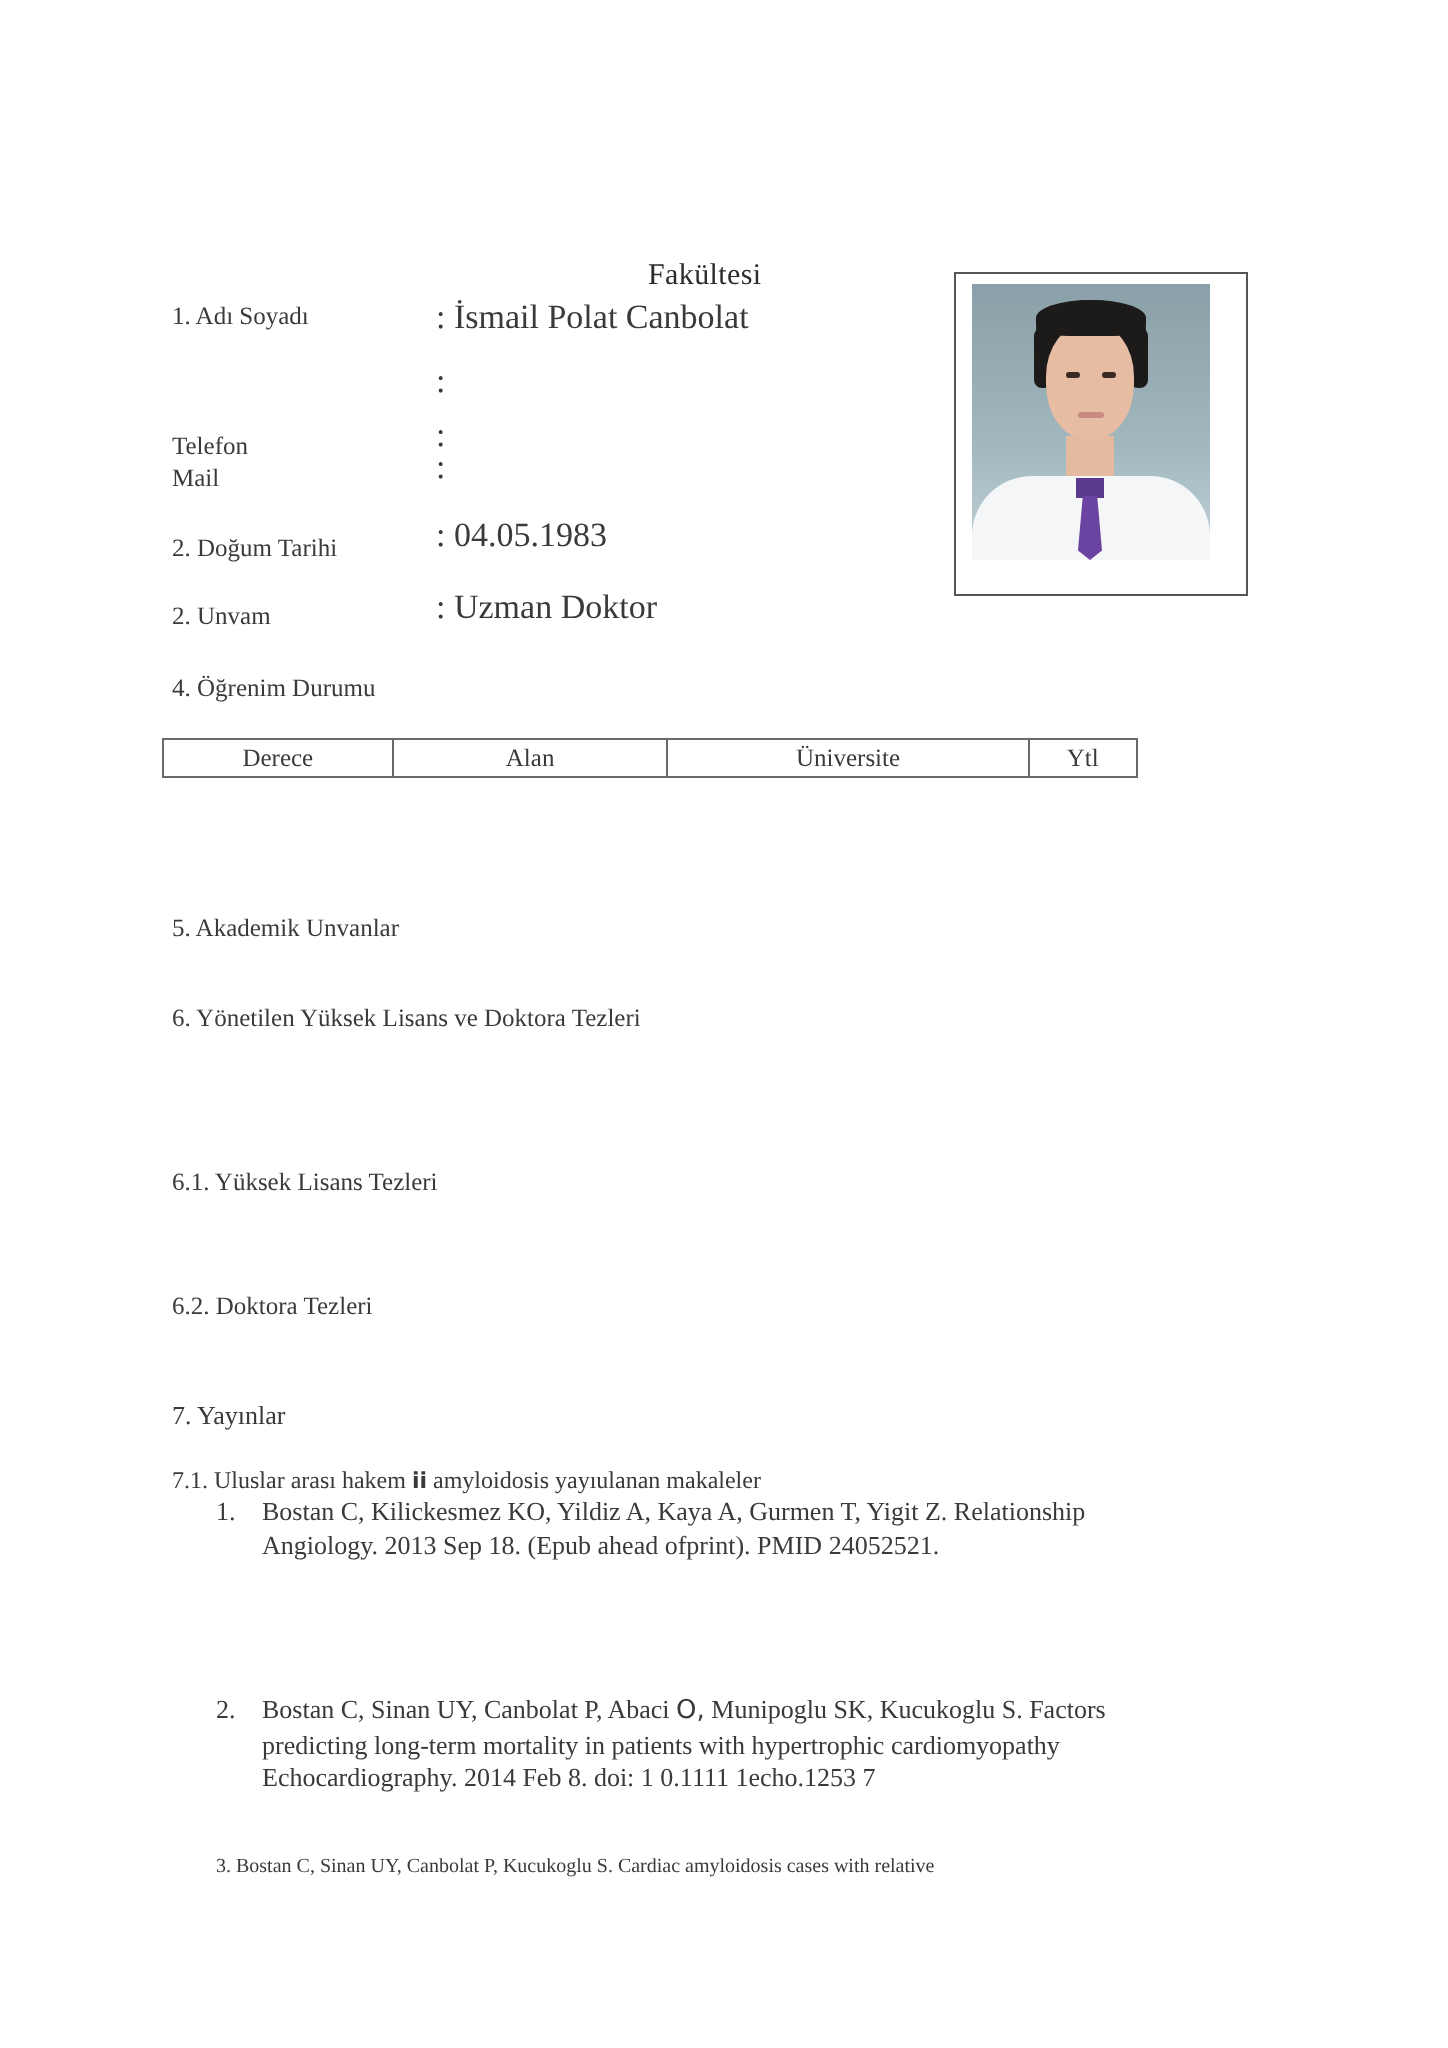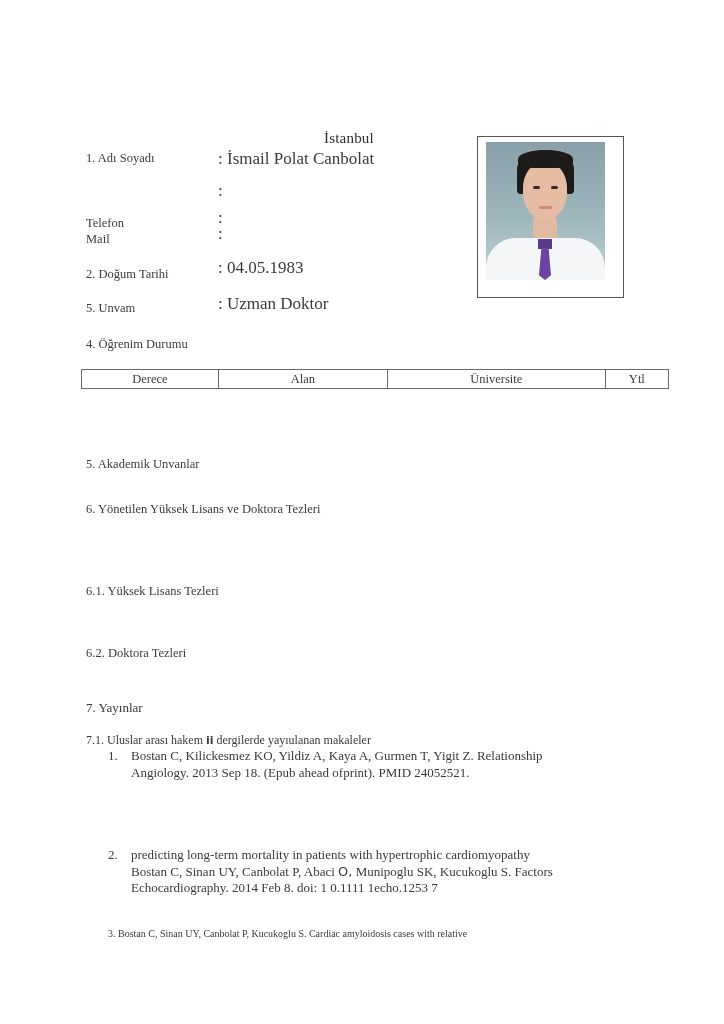--- a/index.html
+++ b/index.html
@@ -92,21 +92,21 @@
     .photo .tie {
       position: absolute; left: 53px; top: 106px;
       width: 12px; height: 32px; background: #6a44a0;
       clip-path: polygon(20% 0, 80% 0, 100% 85%, 50% 100%, 0 85%);
     }
 
     
     table.edu {
       position: absolute;
       left: 81px; top: 369px;
-      width: 588px;
+      width: 488px;
       border-collapse: collapse;
       font-size: 12.5px;
       color: #3a3a3a;
     }
     table.edu td, table.edu th {
       border: 1px solid #6a6a6a;
       height: 18px;
       padding: 0 5px;
       font-weight: normal;
       line-height: 18px;
@@ -141,37 +141,37 @@
       display: block;
     }
     .sansO { font-family: "DejaVu Sans", sans-serif; font-size: 13px; }
     .pub3 {
       left: 108px; top: 928px; font-size: 10px; color: #3a3a3a;
     }
   </style>
 </head>
 <body>
 
-<div class="abs title">İstanbul</div>
+<div class="abs title">Fakültesi</div>
 
 <div class="abs label" style="top:151px;">1. Adı Soyadı</div>
 <div class="abs value" style="top:149px;">: İsmail Polat Canbolat</div>
 
 <div class="abs value" style="top:181px;">:</div>
 
 <div class="abs label" style="top:216px;">Telefon</div>
 <div class="abs value" style="top:208px;">:</div>
 <div class="abs label" style="top:232px;font-family:Liberation Serif, serif;">Mail</div>
 <div class="abs value" style="top:224px;">:</div>
 
 <div class="abs value" style="top:258px;">: 04.05.1983</div>
 <div class="abs label" style="top:267px;">2. Doğum Tarihi</div>
 
 <div class="abs value" style="top:294px;">: Uzman Doktor</div>
-<div class="abs label" style="top:301px;">5. Unvam</div>
+<div class="abs label" style="top:301px;">2. Unvam</div>
 
 <div class="photo-frame">
   <div class="photo">
     <div class="neck"></div>
     <div class="shirt"></div>
     <div class="hair"></div>
     <div class="hair-side-l"></div>
     <div class="hair-side-r"></div>
     <div class="face"></div>
     <div class="hair" style="height:18px; top:8px;"></div>
@@ -198,29 +198,29 @@
   </tbody>
 </table>
 
 <div class="abs section" style="top:457px;">5. Akademik Unvanlar</div>
 <div class="abs section" style="top:502px;">6. Yönetilen Yüksek Lisans ve Doktora Tezleri</div>
 <div class="abs section" style="top:584px;">6.1. Yüksek Lisans Tezleri</div>
 <div class="abs section" style="top:646px;">6.2. Doktora Tezleri</div>
 <div class="abs section" style="top:700px; font-size:13px;">7. Yayınlar</div>
 
 <div class="abs pubhead">
-  <span>7.1. Uluslar arası hakem </span><span class="ii">ii</span><span>  dergilerde yayıulanan makaleler</span>
+  <span>7.1. Uluslar arası hakem </span><span class="ii">ii</span><span>  amyloidosis yayıulanan makaleler</span>
 </div>
 
 <div class="pub" style="top:748px;">
   <span class="num">1.</span>
   <span class="text">Bostan C, Kilickesmez KO, Yildiz A, Kaya A, Gurmen T, Yigit Z. Relationship</span>
   <span class="text">Angiology. 2013 Sep 18. (Epub ahead ofprint). PMID 24052521.</span>
 </div>
 
 <div class="pub" style="top:847px;">
   <span class="num">2.</span>
+  <span class="text"><span>Bostan C, Sinan UY, Canbolat P, Abaci </span><span class="sansO">O,</span><span> Munipoglu SK, Kucukoglu S. Factors</span></span>
   <span class="text">predicting long-term mortality in patients with hypertrophic cardiomyopathy</span>
-  <span class="text"><span>Bostan C, Sinan UY, Canbolat P, Abaci </span><span class="sansO">O,</span><span> Munipoglu SK, Kucukoglu S. Factors</span></span>
   <span class="text">Echocardiography. 2014 Feb 8. doi: 1 0.1111 1echo.1253 7</span>
 </div>
 
 <div class="abs pub3">3. Bostan C, Sinan UY, Canbolat P, Kucukoglu S. Cardiac amyloidosis cases with relative</div>
 
 </body></html>

